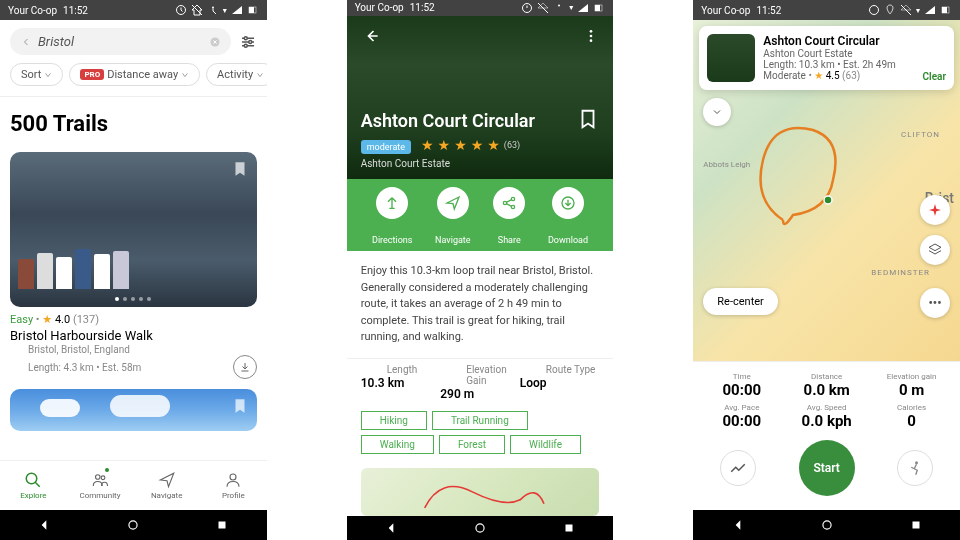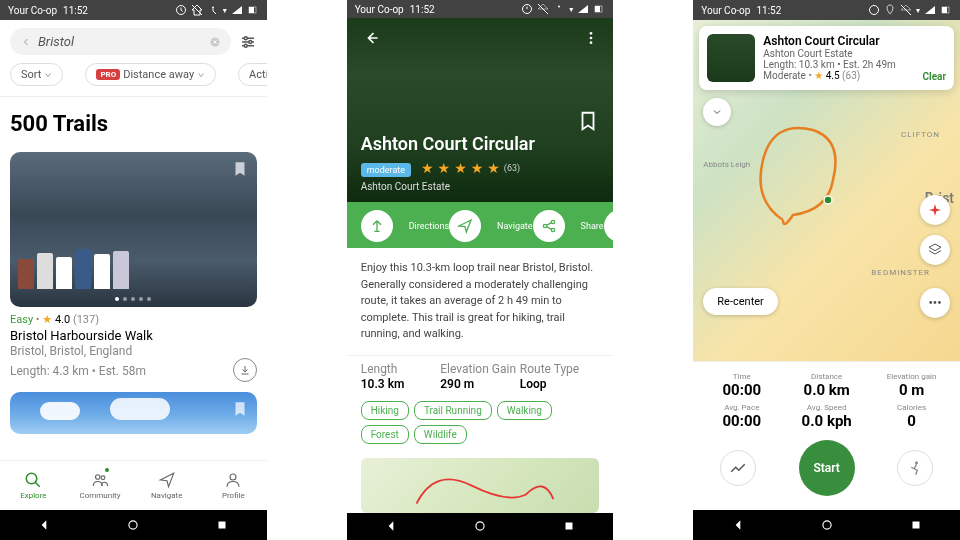--- a/index.html
+++ b/index.html
@@ -13,38 +13,38 @@
 
 .nav-bar { height: 30px; background: #000; display: flex; justify-content: space-around; align-items: center; }
 .nav-bar svg { width: 14px; height: 14px; }
 
 
 .search-row { display: flex; align-items: center; padding: 8px 10px; gap: 8px; }
 .search-box { flex: 1; background: #f2f2f2; border-radius: 20px; display: flex; align-items: center; padding: 6px 10px; gap: 6px; }
 .search-box input { border: none; background: transparent; flex: 1; font-size: 13px; outline: none; color: #555; font-style: italic; }
 .icon-btn { display: flex; align-items: center; justify-content: center; }
 
-.filter-row { display: flex; gap: 22px; padding: 0 10px 10px; overflow: hidden; white-space: nowrap; }
+.filter-row { display: flex; gap: 6px; padding: 0 10px 10px; overflow: hidden; white-space: nowrap; }
 .chip { border: 1px solid #ddd; border-radius: 16px; padding: 4px 10px; font-size: 11px; color: #555; display: inline-flex; align-items: center; gap: 3px; flex-shrink: 0; }
 .chip .pro-badge { background: #d73e3e; color: #fff; font-size: 8px; padding: 1px 4px; border-radius: 3px; font-weight: bold; }
 .divider-line { height: 1px; background: #eee; }
 
 .screen-body { flex: 1; overflow: hidden; position: relative; }
 
 h2.page-title { font-size: 22px; font-weight: 700; padding: 14px 10px 16px; }
 
 .trail-card { margin: 0 10px 10px; position: relative; }
 .trail-img { width: 100%; height: 155px; border-radius: 10px; background: linear-gradient(180deg, #5a6b7a 0%, #3a4856 40%, #4a5b6b 70%, #2a3540 100%); position: relative; overflow: hidden; }
 .trail-img.sky { background: linear-gradient(180deg, #4a8edc 0%, #6ba9e8 50%, #9ecdf2 100%); height: 42px; }
 .bookmark-corner { position: absolute; top: 8px; right: 8px; }
 .trail-meta { margin-top: 6px; font-size: 11px; }
 .diff-easy { color: #3a9b3a; }
 .star-gold { color: #f5a623; }
 .trail-name { font-weight: 400; font-size: 13px; margin-top: 2px; }
-.trail-loc { color: #888; font-size: 12px; margin-top: 1px; }
+.trail-loc { color: #888; font-size: 10px; margin-top: 1px; margin-left: 18px; }
 .trail-stats-row { display: flex; justify-content: space-between; align-items: center; }
 .dl-circle { width: 24px; height: 24px; border: 1.5px solid #888; border-radius: 50%; display: flex; align-items: center; justify-content: center; }
 .boats { position: absolute; bottom: 18px; left: 0; right: 0; height: 50px; display: flex; align-items: flex-end; padding: 0 8px; gap: 3px; }
 .boat { width: 16px; height: 40px; background: #fff; border-radius: 2px 2px 0 0; }
 .dots { position: absolute; bottom: 6px; left: 50%; transform: translateX(-50%); display: flex; gap: 4px; }
 .dot { width: 4px; height: 4px; border-radius: 50%; background: rgba(255,255,255,0.5); }
 .dot.active { background: #fff; }
 
 .bottom-tabs { height: 50px; border-top: 1px solid #eee; display: flex; background: #fff; }
 .tab { flex: 1; display: flex; flex-direction: column; align-items: center; justify-content: center; gap: 2px; font-size: 8px; color: #666; }
@@ -57,32 +57,32 @@
 .hero-title-area { margin-top: auto; }
 .hero-title { color: #fff; font-size: 18px; font-weight: 600; }
 .mod-badge { background: #5cb8e8; color: #fff; font-size: 9px; padding: 2px 6px; border-radius: 3px; display: inline-block; }
 .hero-rating { display: inline-flex; align-items: center; gap: 4px; margin-left: 6px; }
 .hero-rating .st { color: #f5a623; font-size: 14px; }
 .hero-rating .ct { color: #ccc; font-size: 9px; }
 .hero-sub { color: #ddd; font-size: 10px; margin-top: 4px; }
 .hero-bm { position: absolute; top: 92px; right: 14px; }
 
 .action-bar { background: #4caf50; padding: 8px 14px 6px; display: flex; justify-content: space-around; }
-.act-btn { display: flex; flex-direction: row; align-items: center; gap: 16px; }
+.act-btn { display: flex; flex-direction: column; align-items: center; gap: 16px; }
 .act-circle { width: 32px; height: 32px; background: #fff; border-radius: 50%; display: flex; align-items: center; justify-content: center; }
 .act-label { color: #fff; font-size: 9px; }
 
 .description { padding: 12px 14px; font-size: 11px; color: #444; line-height: 1.5; }
 .stat-grid { padding: 6px 14px 10px; display: flex; }
 .stat-col { flex: 1; }
-.stat-lbl { font-size: 12px; color: #888; }
+.stat-lbl { font-size: 10px; color: #888; margin-left: 26px; }
 .stat-val { font-size: 12px; font-weight: 600; margin-top: 1px; }
 
 .tag-row { padding: 0 14px 10px; display: flex; gap: 5px; flex-wrap: wrap; }
-.tag-chip { border: 1px solid #4caf50; color: #4caf50; border-radius: 8px; padding: 3px 9px; font-size: 10px; }
+.tag-chip { border: 1px solid #4caf50; color: #4caf50; border-radius: 0; padding: 3px 18px; font-size: 10px; }
 
 .mini-map { margin: 4px 14px 0; height: 60px; border-radius: 6px; background: linear-gradient(135deg, #e8f0d8 0%, #d8e8c0 50%, #c8ddb0 100%); position: relative; overflow: hidden; }
 .route-line { position: absolute; top: 0; left: 0; width: 100%; height: 100%; }
 
 
 .map-body { flex: 1; position: relative; background: linear-gradient(135deg, #e8f0d8 0%, #cde2c4 30%, #f8e4a8 60%, #f5d890 100%); }
 .info-card { position: absolute; top: 6px; left: 6px; right: 6px; background: #fff; border-radius: 8px; padding: 8px; display: flex; gap: 8px; box-shadow: 0 2px 8px rgba(0,0,0,0.15); }
 .info-thumb { width: 48px; height: 48px; border-radius: 6px; background: linear-gradient(180deg, #2a4a2a, #1a3a1a); flex-shrink: 0; }
 .info-text { flex: 1; font-size: 10px; }
 .info-title { font-weight: 600; font-size: 12px; }

